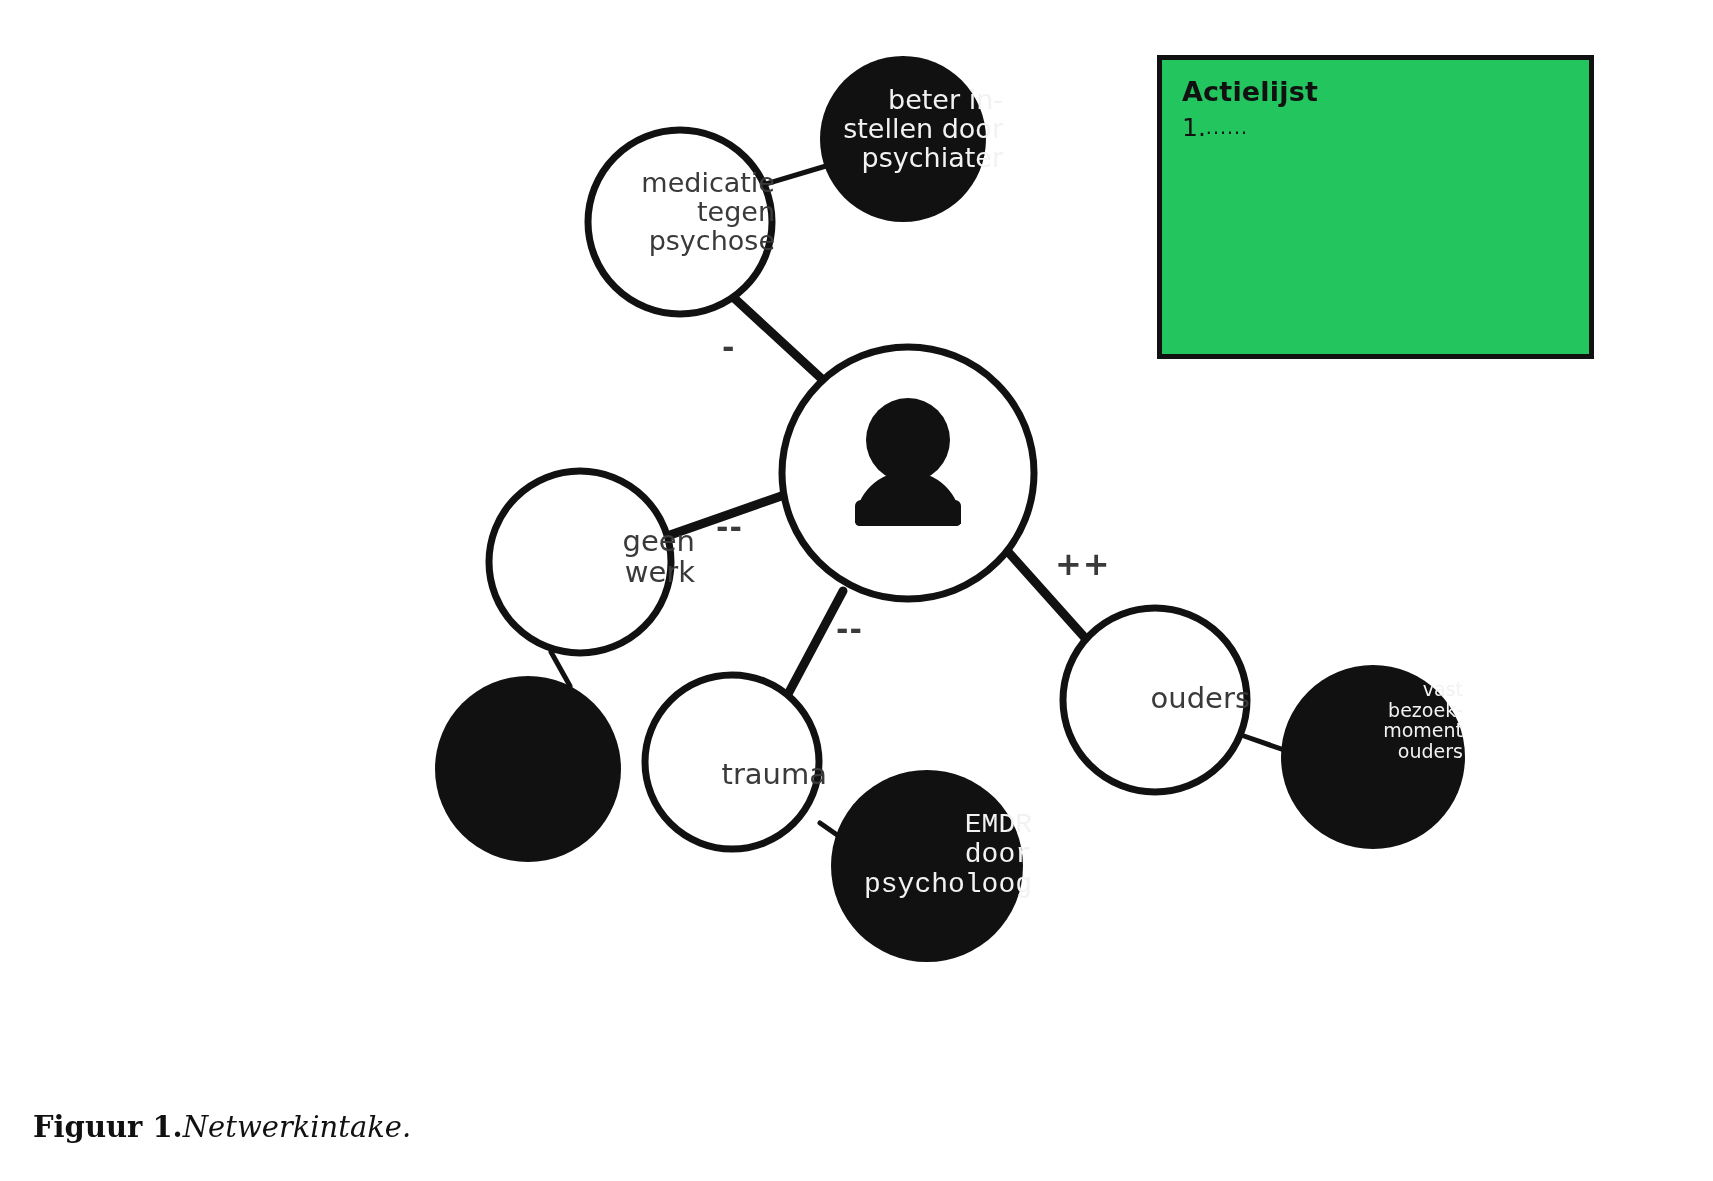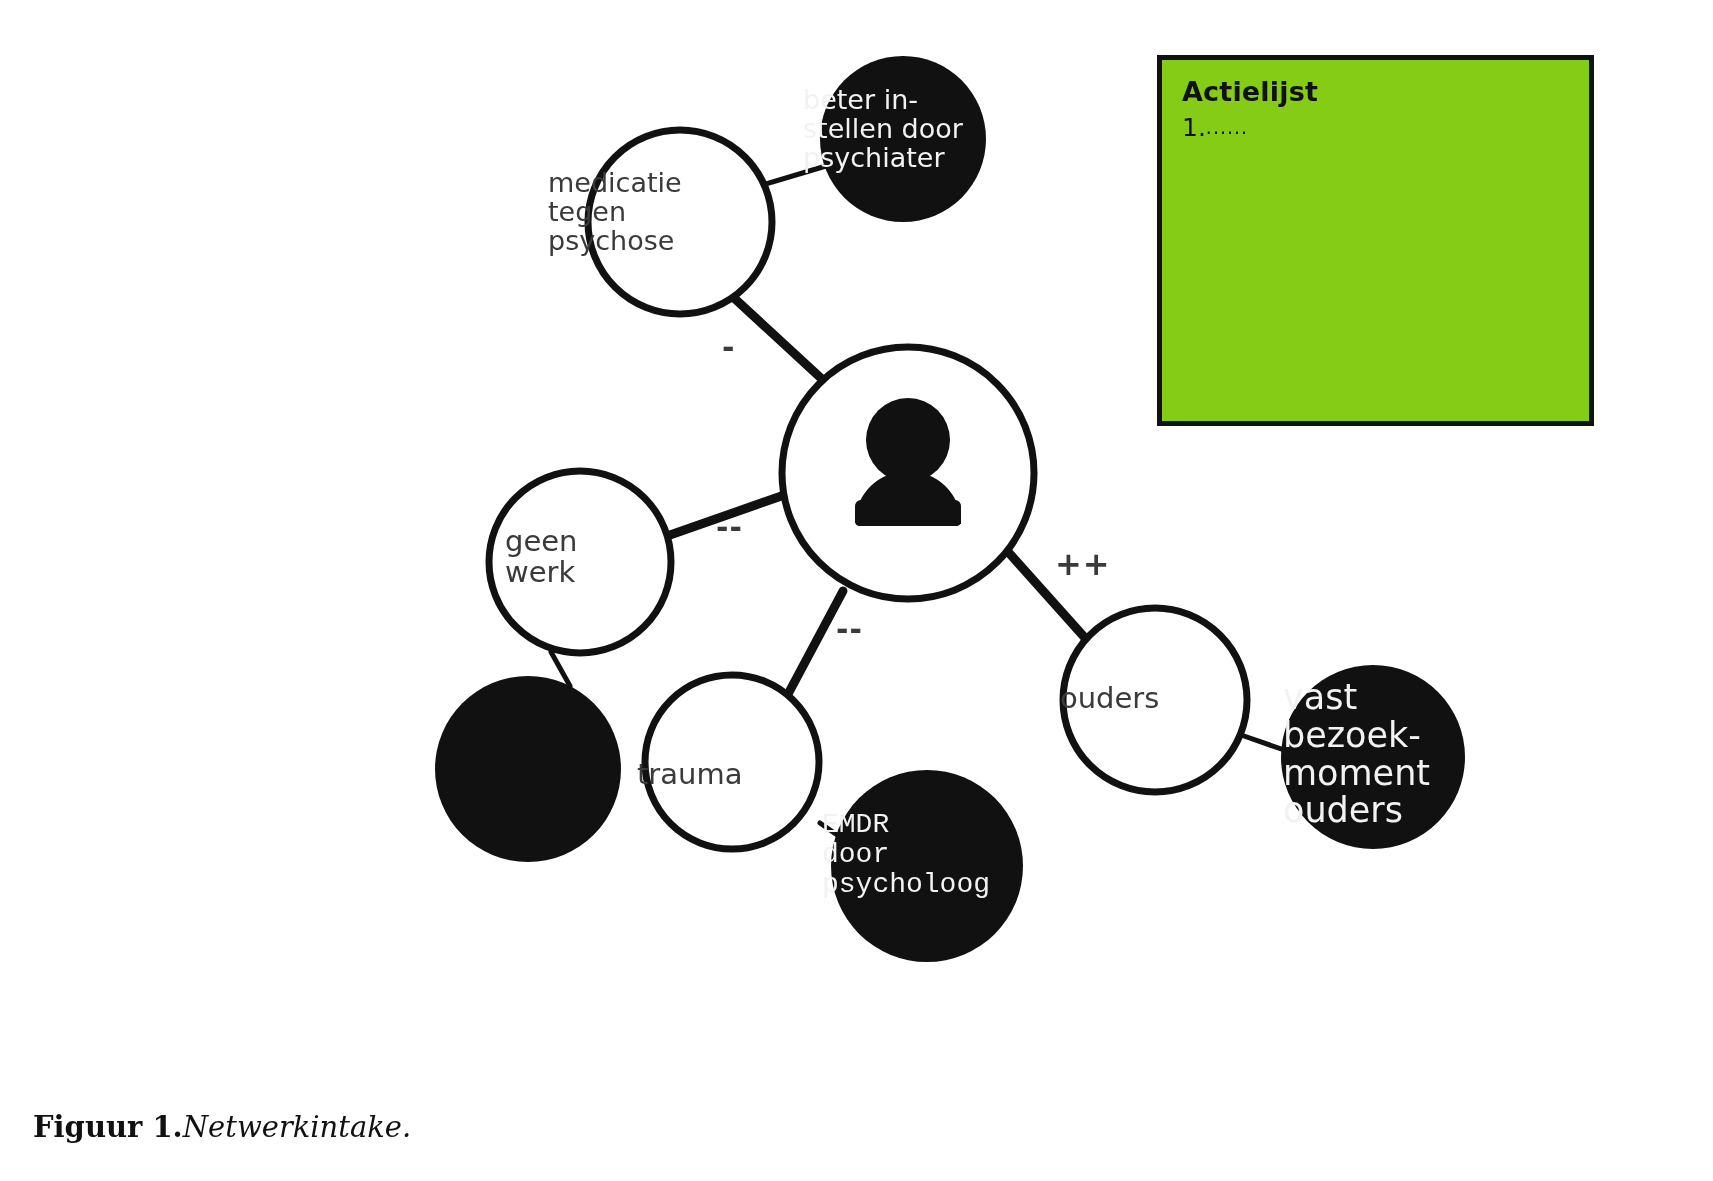--- a/index.html
+++ b/index.html
@@ -21,21 +21,21 @@
     height: 1181px;
   }
   #network-svg {
     position: absolute;
     left: 0; top: 0;
     width: 1713px;
     height: 1181px;
   }
   .node-label {
     position: absolute;
-    text-align: left;
+    text-align: right;
     line-height: 1.08;
     font-family: "DejaVu Sans", sans-serif;
     white-space: pre-line;
     pointer-events: none;
   }
   .node-label.dark-node-label {
     color: #f2f2f2;
   }
   .node-label.light-node-label {
     color: #3a3a3a;
@@ -45,23 +45,23 @@
     color: #3a3a3a;
     font-family: "DejaVu Sans", sans-serif;
     font-weight: 600;
     letter-spacing: 1px;
   }
   #actionlist-box {
     position: absolute;
     left: 1157px;
     top: 55px;
     width: 437px;
-    height: 371px;
+    height: 304px;
     border: 5px solid #111111;
-    background: #84cc16;
+    background: #22c55e;
     box-sizing: border-box;
   }
   #actionlist-title {
     position: absolute;
     left: 20px;
     top: 16px;
     font-family: "DejaVu Sans", sans-serif;
     font-weight: bold;
     font-size: 27px;
     color: #111111;
@@ -128,41 +128,41 @@
     </g>
 
     <g id="person-icon">
       <circle cx="908" cy="440" r="42" fill="#111111"></circle>
       <path d="M 855 523 a 53 52 0 0 1 106 0 L 961 524 L 961 521 L 961 525 L 961 521 L 961 524 Z" fill="#111111"></path>
       <path d="M 855 516 L 961 516 L 961 521 Q 961 526 956 526 L 860 526 Q 855 526 855 521 Z" fill="#111111"></path>
       <rect x="855" y="500" width="106" height="26" rx="6" fill="#111111"></rect>
     </g>
   </svg>
 
-  <div class="node-label light-node-label" style="left:548px; top:168px; width:200px; font-size:27px;">medicatie
+  <div class="node-label light-node-label" style="left:575px; top:168px; width:200px; font-size:27px;">medicatie
 tegen
 psychose</div>
 
   <div class="node-label dark-node-label" style="left:803px; top:85px; width:200px; font-size:27px;">beter in-
 stellen door
 psychiater</div>
 
   <div class="node-label light-node-label" style="left:505px; top:526px; width:190px; font-size:29px;">geen
 werk</div>
 
 
   <div class="node-label light-node-label" style="left:637px; top:759px; width:190px; font-size:29px;">trauma</div>
 
   <div class="node-label dark-node-label" style="left:822px; top:810px; width:210px; font-size:28px;font-family:Liberation Mono, monospace;">EMDR
 door
 psycholoog</div>
 
   <div class="node-label light-node-label" style="left:1060px; top:683px; width:190px; font-size:29px;">ouders</div>
 
-  <div class="node-label dark-node-label" style="left:1283px; top:679px; width:180px; font-size:35px;">vast
+  <div class="node-label dark-node-label" style="left:1283px; top:679px; width:180px; font-size:19px;">vast
 bezoek-
 moment
 ouders</div>
 
   <div class="edge-label" style="left:722px; top:330px; font-size:30px;">-</div>
   <div class="edge-label" style="left:716px; top:510px; font-size:30px;">--</div>
   <div class="edge-label" style="left:836px; top:612px; font-size:30px;">--</div>
   <div class="edge-label" style="left:1055px; top:545px; font-size:32px;">++</div>
 
   <div id="actionlist-box">

